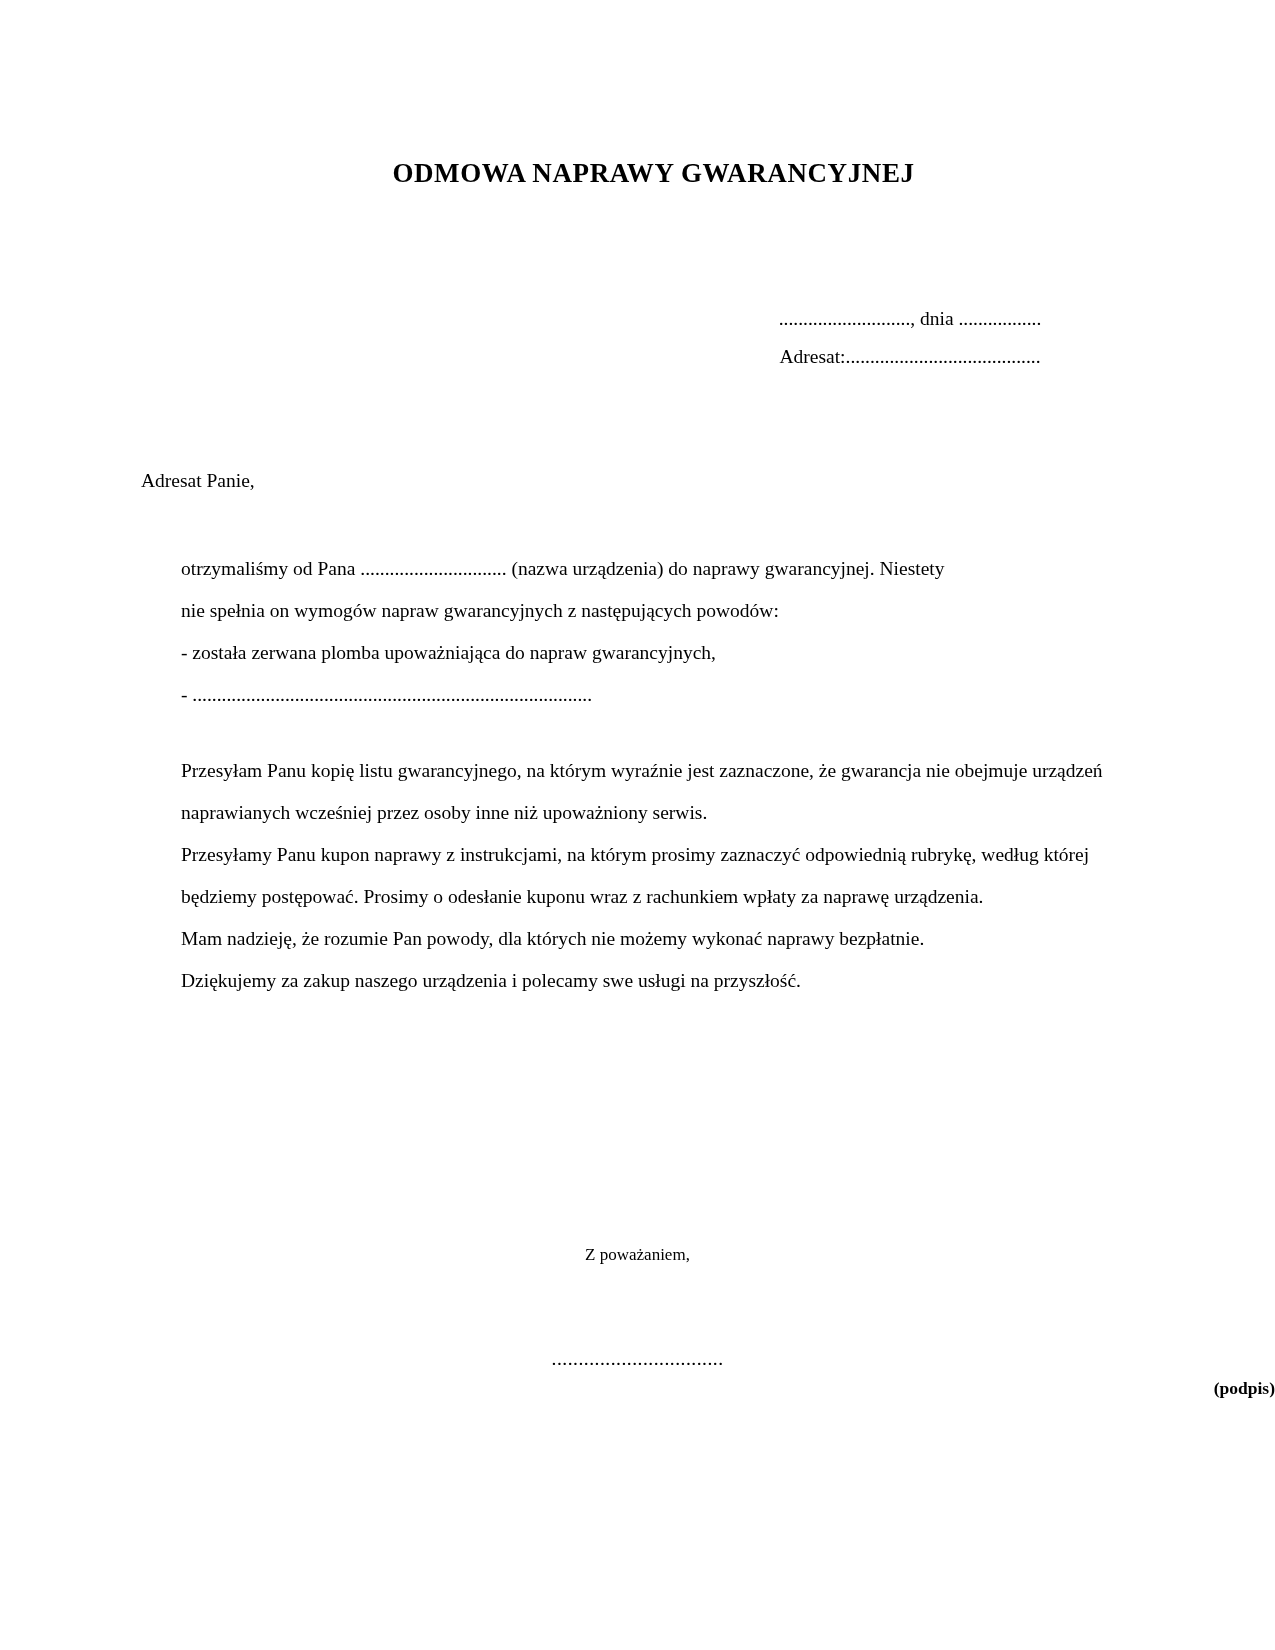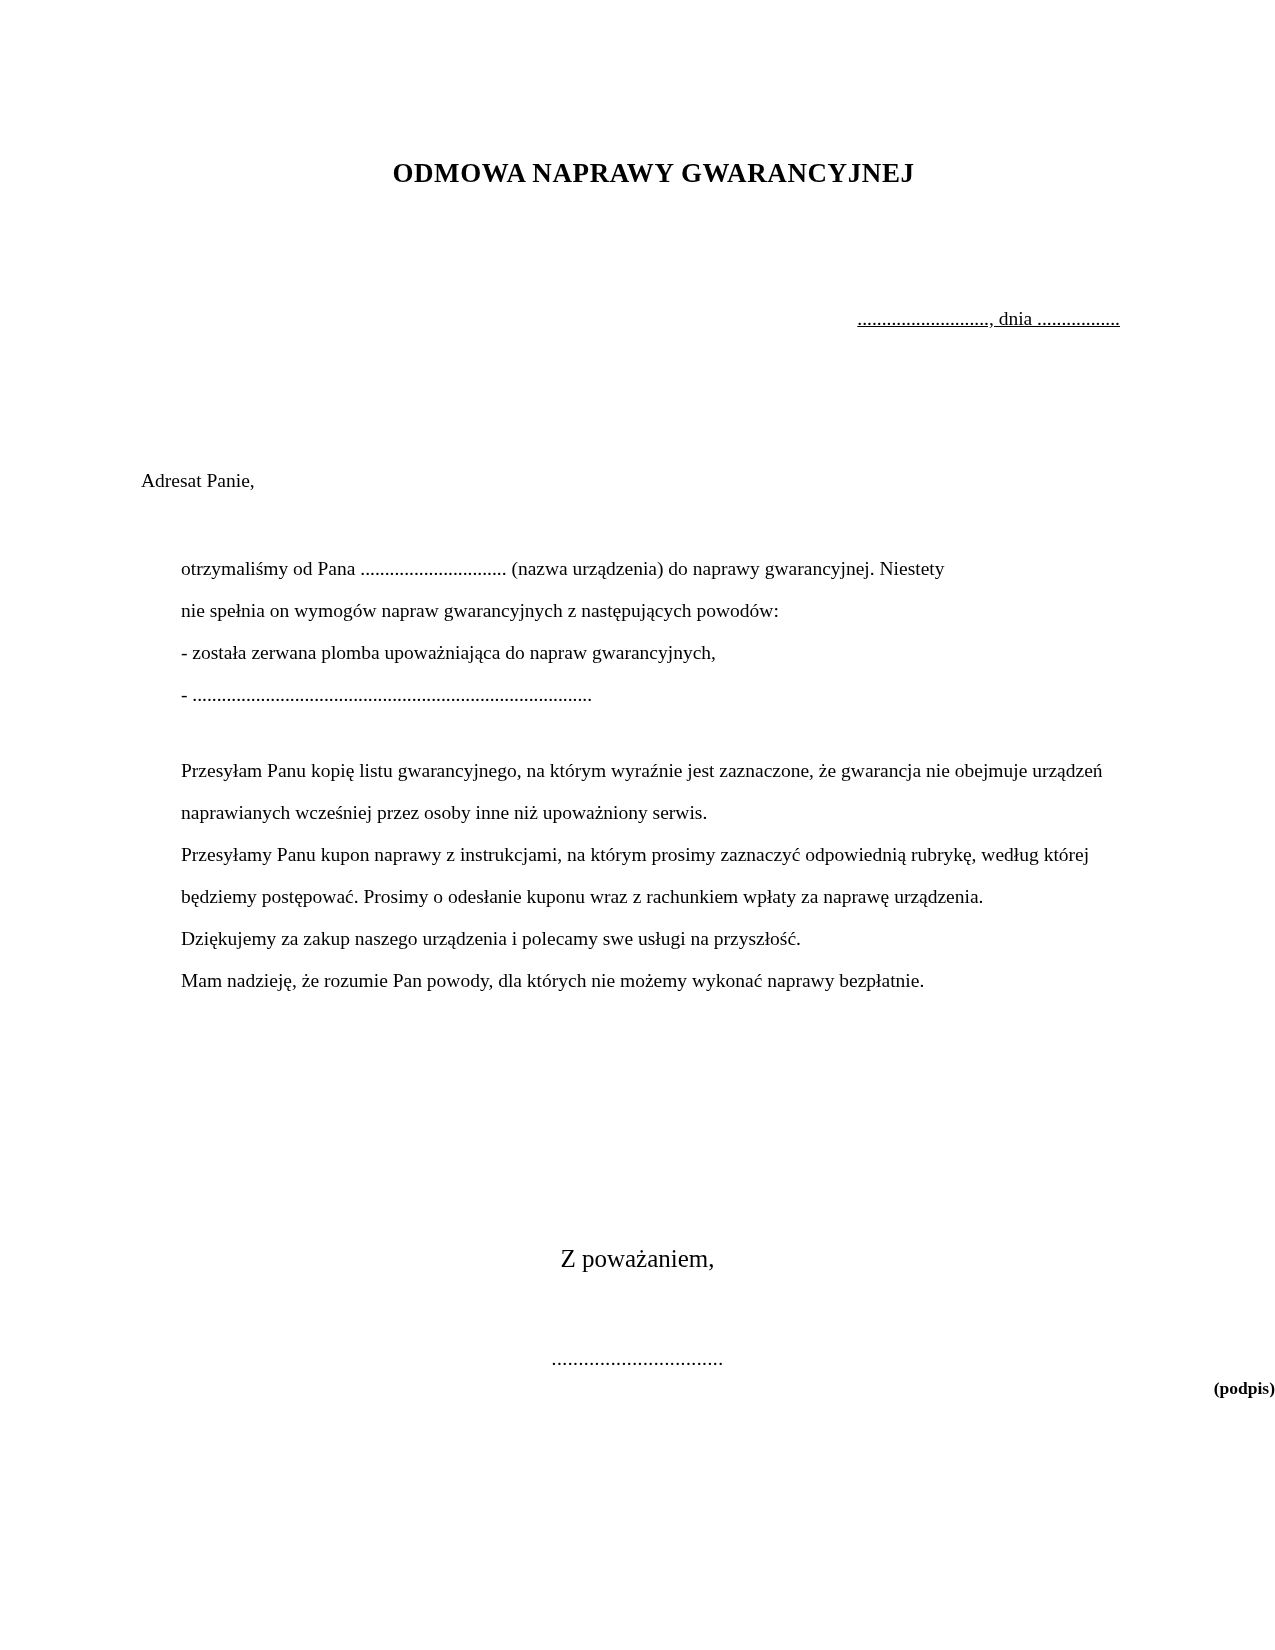--- a/index.html
+++ b/index.html
@@ -36,22 +36,21 @@
   .meta-block {
     position: absolute;
     top: 300px;
     left: 700px;
     width: 420px;
     font-size: 19.5px;
     line-height: 38px;
   }
   .meta-line {
     white-space: nowrap;
-    text-align: right;
-    text-decoration: underline;
+    text-align: center;
   }
   .salutation {
     position: absolute;
     top: 470px;
     left: 141px;
     font-size: 19.5px;
   }
   .body-block {
     position: absolute;
     top: 548px;
@@ -67,21 +66,21 @@
   .para.justify {
     text-align: justify;
   }
   .gap-medium { height: 34px; }
   .closing {
     position: absolute;
     top: 1245px;
     left: 0;
     width: 1275px;
     text-align: center;
-    font-size: 25px;
+    font-size: 17px;
   }
   .signature-dots {
     position: absolute;
     top: 1348px;
     left: 0;
     width: 1275px;
     text-align: center;
     font-size: 19.5px;
     letter-spacing: 0.5px;
   }
@@ -97,34 +96,35 @@
 </style>
 </head>
 <body>
 
 <div class="page">
 
   <div class="title">ODMOWA NAPRAWY GWARANCYJNEJ</div>
 
   <div class="meta-block">
     <div class="meta-line">..........................., dnia .................</div>
+    <div class="meta-line">Adresat:........................................</div>
   </div>
 
   <div class="salutation">Adresat Panie,</div>
 
   <div class="body-block">
     <p class="para">otrzymaliśmy od Pana .............................. (nazwa urządzenia) do naprawy gwarancyjnej. Niestety</p>
     <p class="para">nie spełnia on wymogów napraw gwarancyjnych z następujących powodów:</p>
     <p class="para">- została zerwana plomba upoważniająca do napraw gwarancyjnych,</p>
     <p class="para">- ..................................................................................</p>
     <div class="gap-medium"></div>
     <p class="para">Przesyłam Panu kopię listu gwarancyjnego, na którym wyraźnie jest zaznaczone, że gwarancja nie obejmuje urządzeń naprawianych wcześniej przez osoby inne niż upoważniony serwis.</p>
     <p class="para">Przesyłamy Panu kupon naprawy z instrukcjami, na którym prosimy zaznaczyć odpowiednią rubrykę, według której będziemy postępować. Prosimy o odesłanie kuponu wraz z rachunkiem wpłaty za naprawę urządzenia.</p>
+    <p class="para">Mam nadzieję, że rozumie Pan powody, dla których nie możemy wykonać naprawy bezpłatnie.</p>
     <p class="para">Dziękujemy za zakup naszego urządzenia i polecamy swe usługi na przyszłość.</p>
-    <p class="para">Mam nadzieję, że rozumie Pan powody, dla których nie możemy wykonać naprawy bezpłatnie.</p>
   </div>
 
   <div class="closing">Z poważaniem,</div>
 
   <div class="signature-dots">................................</div>
   <div class="signature-label">(podpis)</div>
 
 </div>
 
 </body></html>

